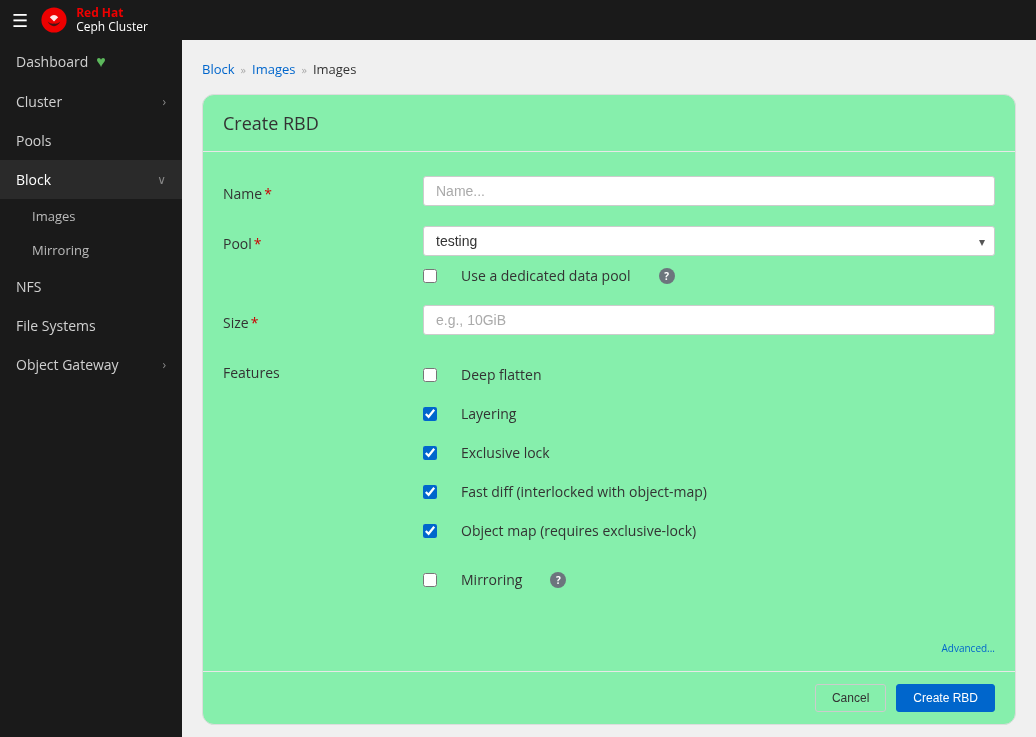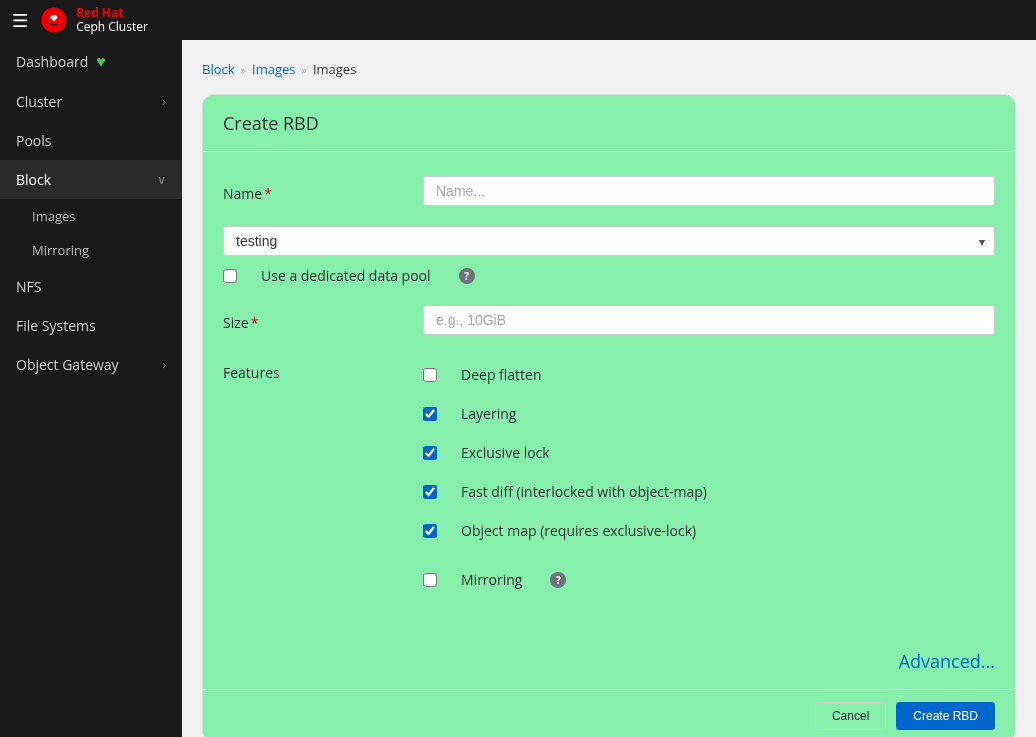--- a/index.html
+++ b/index.html
@@ -235,23 +235,22 @@
 
     
     .advanced-row {
       display: flex;
       justify-content: flex-end;
       padding: 8px 20px 16px;
     }
     .advanced-link {
       color: #0066cc;
       cursor: pointer;
-      font-size: 18px;
+      font-size: 10px;
       text-decoration: none;
-      margin-top: 8px;
     }
 
     
     .card-footer {
       padding: 12px 20px;
       border-top: 1px solid #e8e8e8;
       display: flex;
       justify-content: flex-end;
       gap: 10px;
     }
@@ -345,20 +344,23 @@
         <div class="form-row">
           <div class="form-label">
             <span>Name</span><span class="required-star">*</span>
           </div>
           <div class="form-control-wrap">
             <input type="text" class="form-input" placeholder="Name..." style="">
           </div>
         </div>
 
         <div class="form-row">
+          <div class="form-label">
+            <span>Pool</span><span class="required-star">*</span>
+          </div>
           <div class="form-control-wrap">
             <div class="form-select-wrap">
               <select class="form-select">
                 <option>testing</option>
                 <option>default</option>
                 <option>rbd</option>
               </select>
               <span class="select-chevron">▾</span>
             </div>
             <div class="checkbox-row">

